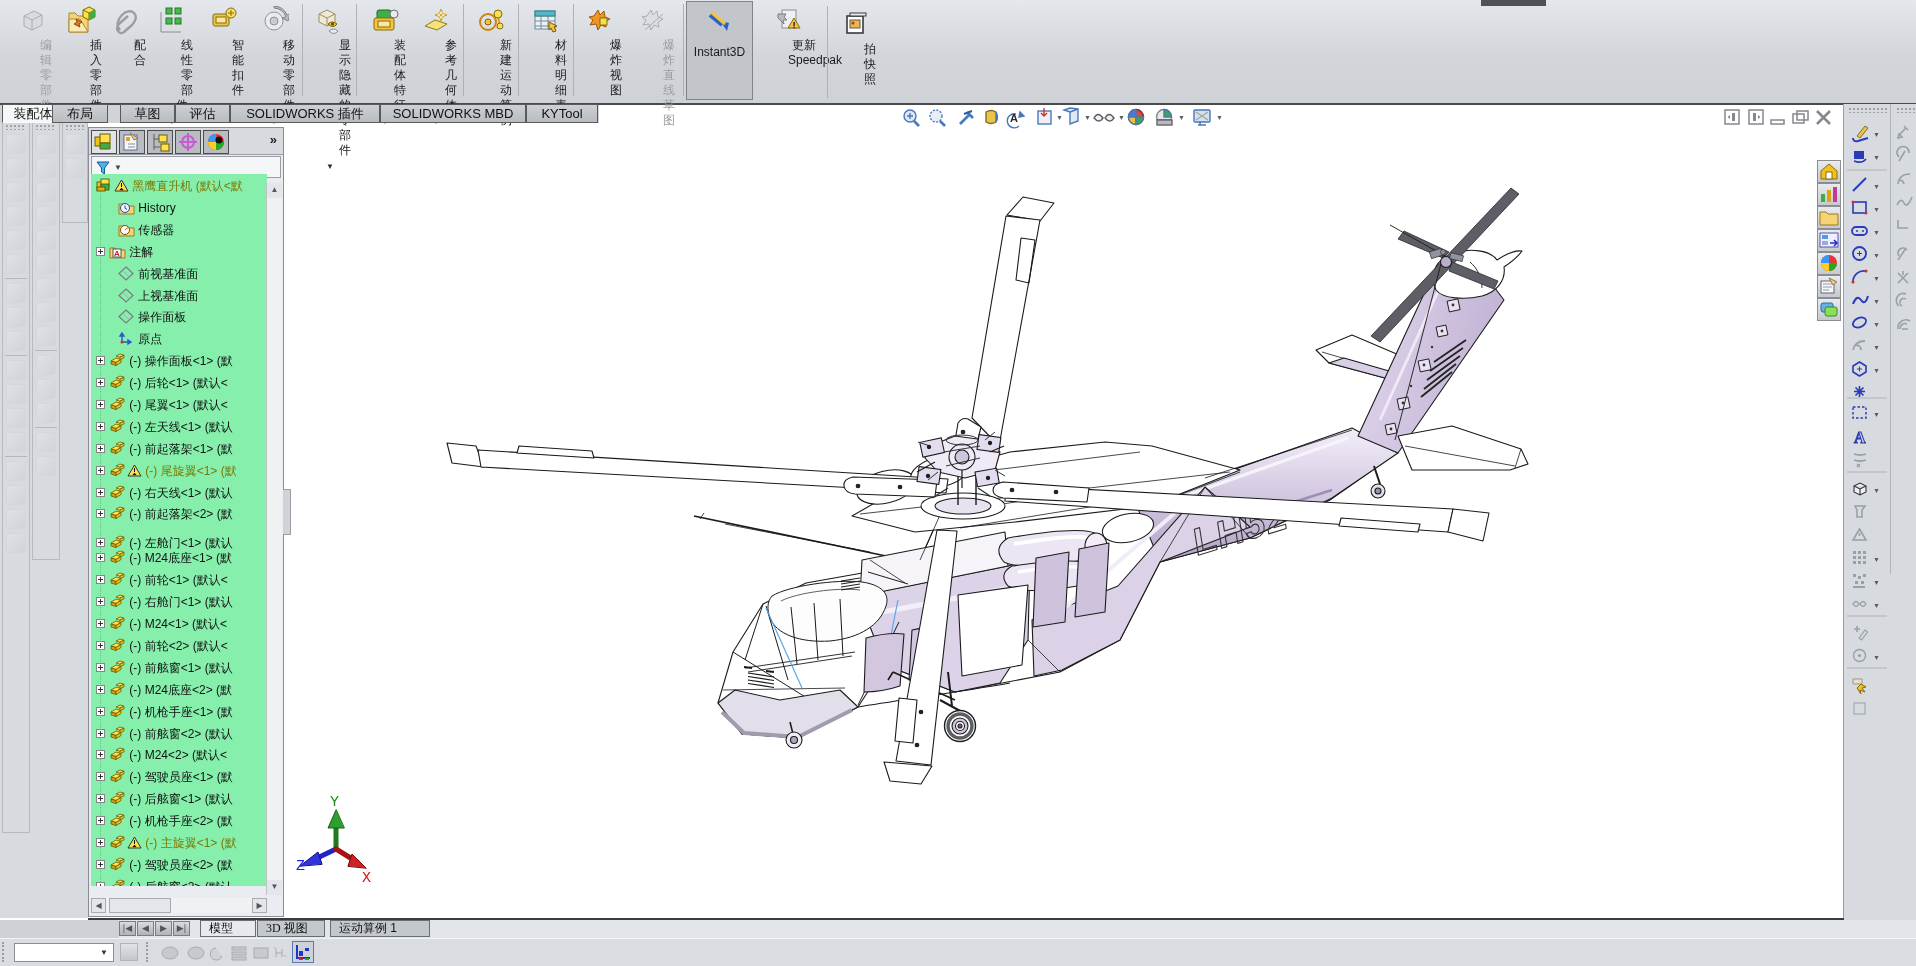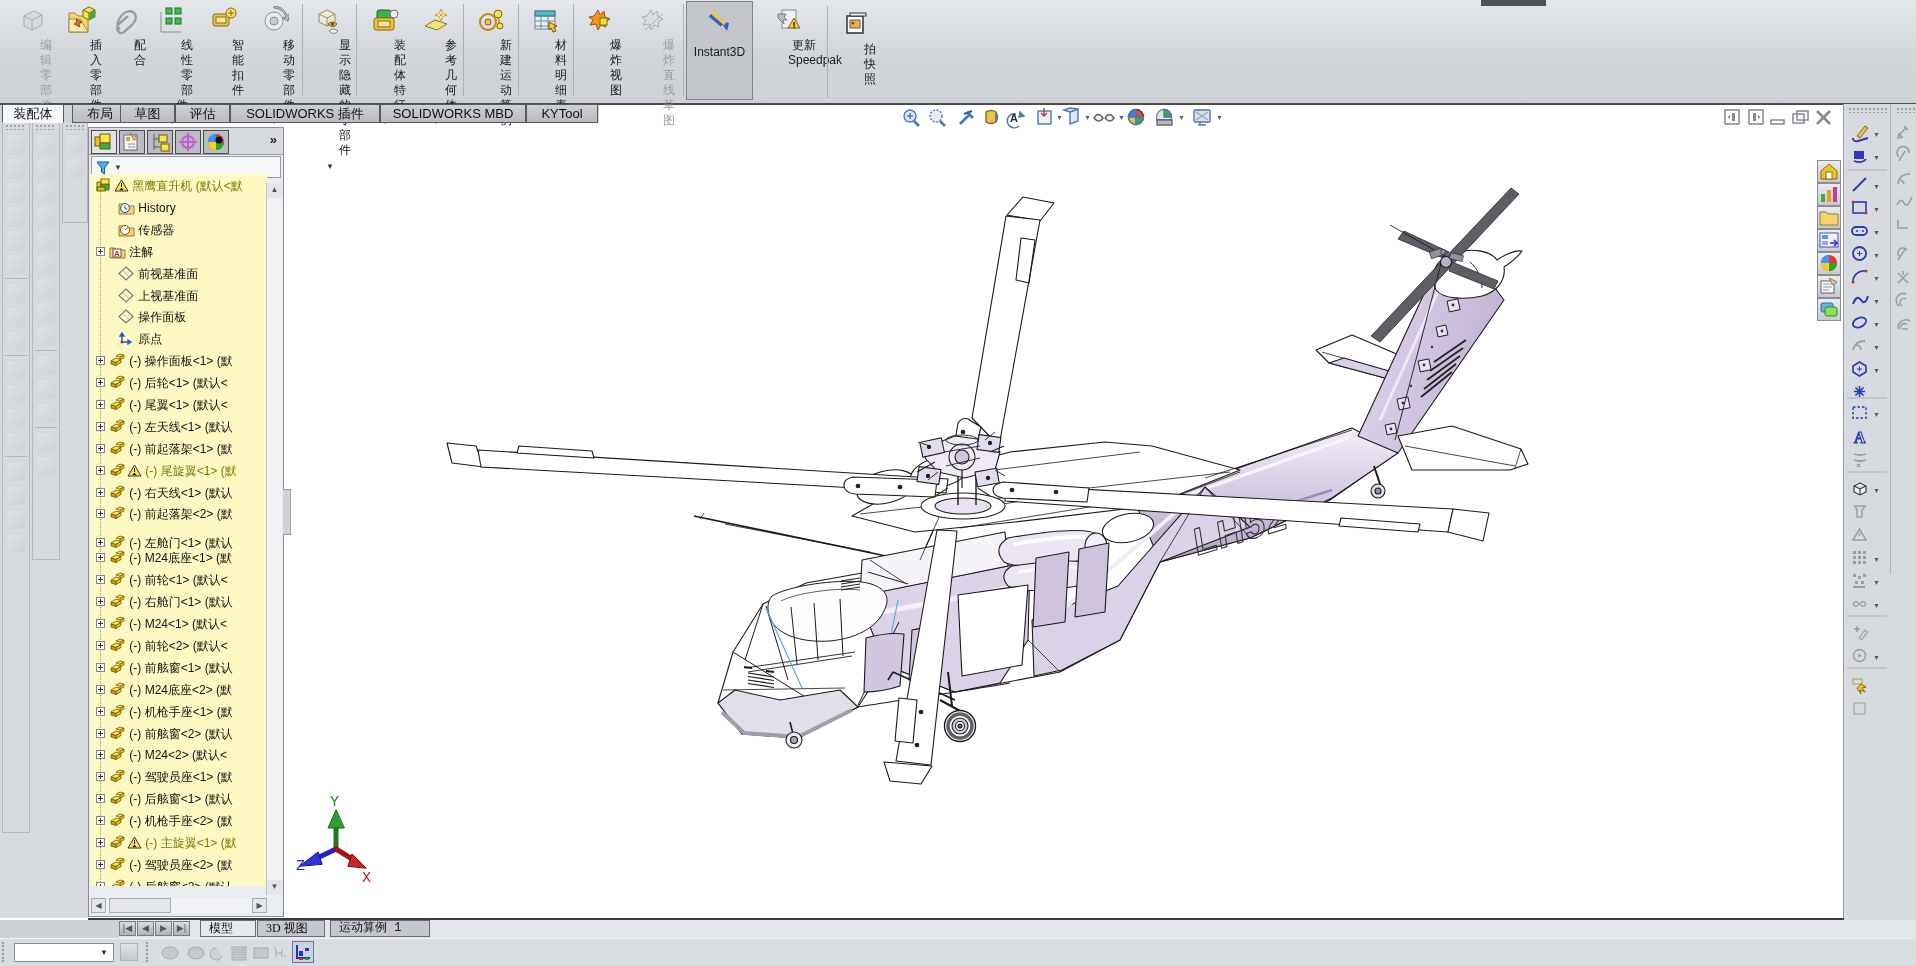--- a/index.html
+++ b/index.html
@@ -32,21 +32,21 @@
 .grip { height:5px; margin:2px 3px; background-image:radial-gradient(circle at 1px 1px,#9fa2a6 1px,transparent 1.2px); background-size:4px 4px; }
 .licon { width:20px; height:20px; margin:4px auto; background:linear-gradient(135deg,#e6e8ea,#cdd0d3); border-radius:3px; border:1px solid #d2d5d8; opacity:.6; }
 .lsep { height:1px; margin:2px 2px; background:#b5b8bb; }
 
 
 #fmpanel { left:88px; top:127px; width:196px; height:790px; background:#e9edf2; border:1px solid #8a8d91; }
 #fmtabs { position:absolute; left:0; top:0; width:194px; height:27px; background:#d7dade; border-bottom:1px solid #9a9da1; }
 .fmtab { position:absolute; top:2px; width:26px; height:24px; background:#b9bcc0; border:1px solid #4d4d4d; }
 .fmtab.active { background:#dfe2e6; }
 #fmfilter { position:absolute; left:2px; top:28px; width:190px; height:22px; background:#f4f6f8; border:1px solid #9a9da1; }
-#fmtree { position:absolute; left:2px; top:46px; width:176px; height:712px; overflow:hidden; background:#fef9c3; font-size:12px; color:#111; }
+#fmtree { position:absolute; left:2px; top:46px; width:176px; height:712px; overflow:hidden; background:#86efac; font-size:12px; color:#111; }
 .trow { position:absolute; left:0; height:22px; line-height:22px; white-space:nowrap; }
 .trow .tx { vertical-align:middle; }
 .olive { color:#7a7a00; }
 #vscroll { position:absolute; right:1px; top:55px; width:16px; height:712px; background:#f0f1f3; border-left:1px solid #c0c3c6; }
 #hscroll { position:absolute; left:2px; bottom:3px; width:176px; height:15px; background:#f0f1f3; }
 .sbtn { position:absolute; width:15px; height:15px; background:#e3e6ea; border:1px solid #a8abaf; font-size:8px; color:#555; text-align:center; line-height:13px; }
 
 
 #rightgutter { left:1843px; top:104px; width:73px; height:834px; background:#d7dade; border-left:1px solid #9a9da1; }
 #rtb2sep { left:1890px; top:104px; width:1px; height:470px; background:#b0b3b7; }
@@ -472,21 +472,21 @@
       <rect x="10" y="3" width="16" height="3" fill="#e9ebee" stroke="#3a3a3a"></rect>
       <rect x="10" y="10" width="10" height="8" fill="#e8b84a" stroke="#5a5a5a"></rect>
       <circle cx="13" cy="13" r="1.5" fill="#c03020"></circle>
     </svg>
   <span class="lb">拍快照</span>
 </div>
 <div id="darktab" class="abs"></div>
 <div class="abs" style="left:0;top:105px;width:599px;height:18px;background:#d0d3d8;"></div>
 <div id="cmtabs" class="abs">
   <div class="cmtab active" style="left:2px;width:62px;">装配体</div>
-  <div class="cmtab" style="left:72px;width:56px;">布局</div>
+  <div class="cmtab" style="left:52px;width:56px;">布局</div>
   <div class="cmtab" style="left:120px;width:55px;">草图</div>
   <div class="cmtab" style="left:175px;width:55px;">评估</div>
   <div class="cmtab" style="left:230px;width:150px;">SOLIDWORKS 插件</div>
   <div class="cmtab" style="left:380px;width:146px;">SOLIDWORKS MBD</div>
   <div class="cmtab" style="left:526px;width:72px;">KYTool</div>
 </div>
 <div id="leftgutter" class="abs">
   <div class="vtb" style="left:2px;top:0px;width:28px;height:710px;">
     <div class="grip"></div>
     <div class="licon"></div>
@@ -1180,21 +1180,21 @@
 <div id="canvasline" class="abs"></div>
 <div class="abs" style="left:283px;top:489px;width:8px;height:46px;background:#cfd3d8;border:1px solid #9a9da1;border-left:none;"></div>
 <div id="bottabs" class="abs">
   <div style="position:absolute;left:0;top:0;width:119px;height:18px;background:#ced2d7;"></div>
   <div class="navb" style="left:119px;">|◀</div>
   <div class="navb" style="left:137px;">◀</div>
   <div class="navb" style="left:155px;">▶</div>
   <div class="navb" style="left:173px;">▶|</div>
   <div class="btab active" style="left:200px;width:56px;">模型</div>
   <div class="btab" style="left:257px;width:68px;font-family:Liberation Serif, serif;">3D 视图</div>
-  <div class="btab" style="left:330px;width:100px;font-family:Liberation Mono, monospace;">运动算例 1</div>
+  <div class="btab" style="left:330px;width:100px;">运动算例 1</div>
 </div>
 <div id="statusbar" class="abs">
   <div style="position:absolute;left:2px;top:3px;width:5px;height:20px;border-left:2px dotted #9a9da1;"></div>
   <div style="position:absolute;left:14px;top:4px;width:100px;height:19px;background:#fff;border:1px solid #8a8d91;"></div>
   <div style="position:absolute;left:100px;top:9px;font-size:8px;color:#333;">▼</div>
   <div style="position:absolute;left:120px;top:4px;width:18px;height:18px;background:linear-gradient(#e0e3e7,#c3c6cb);border:1px solid #b0b3b7;"></div>
   <div style="position:absolute;left:146px;top:3px;width:5px;height:20px;border-left:2px dotted #9a9da1;"></div>
   <svg class="abs" style="left:158px;top:4px;" width="160" height="20" viewBox="0 0 160 20">
     <g fill="#c7cacd" stroke="#a8abae">
       <ellipse cx="12" cy="10" rx="8" ry="6"></ellipse>

